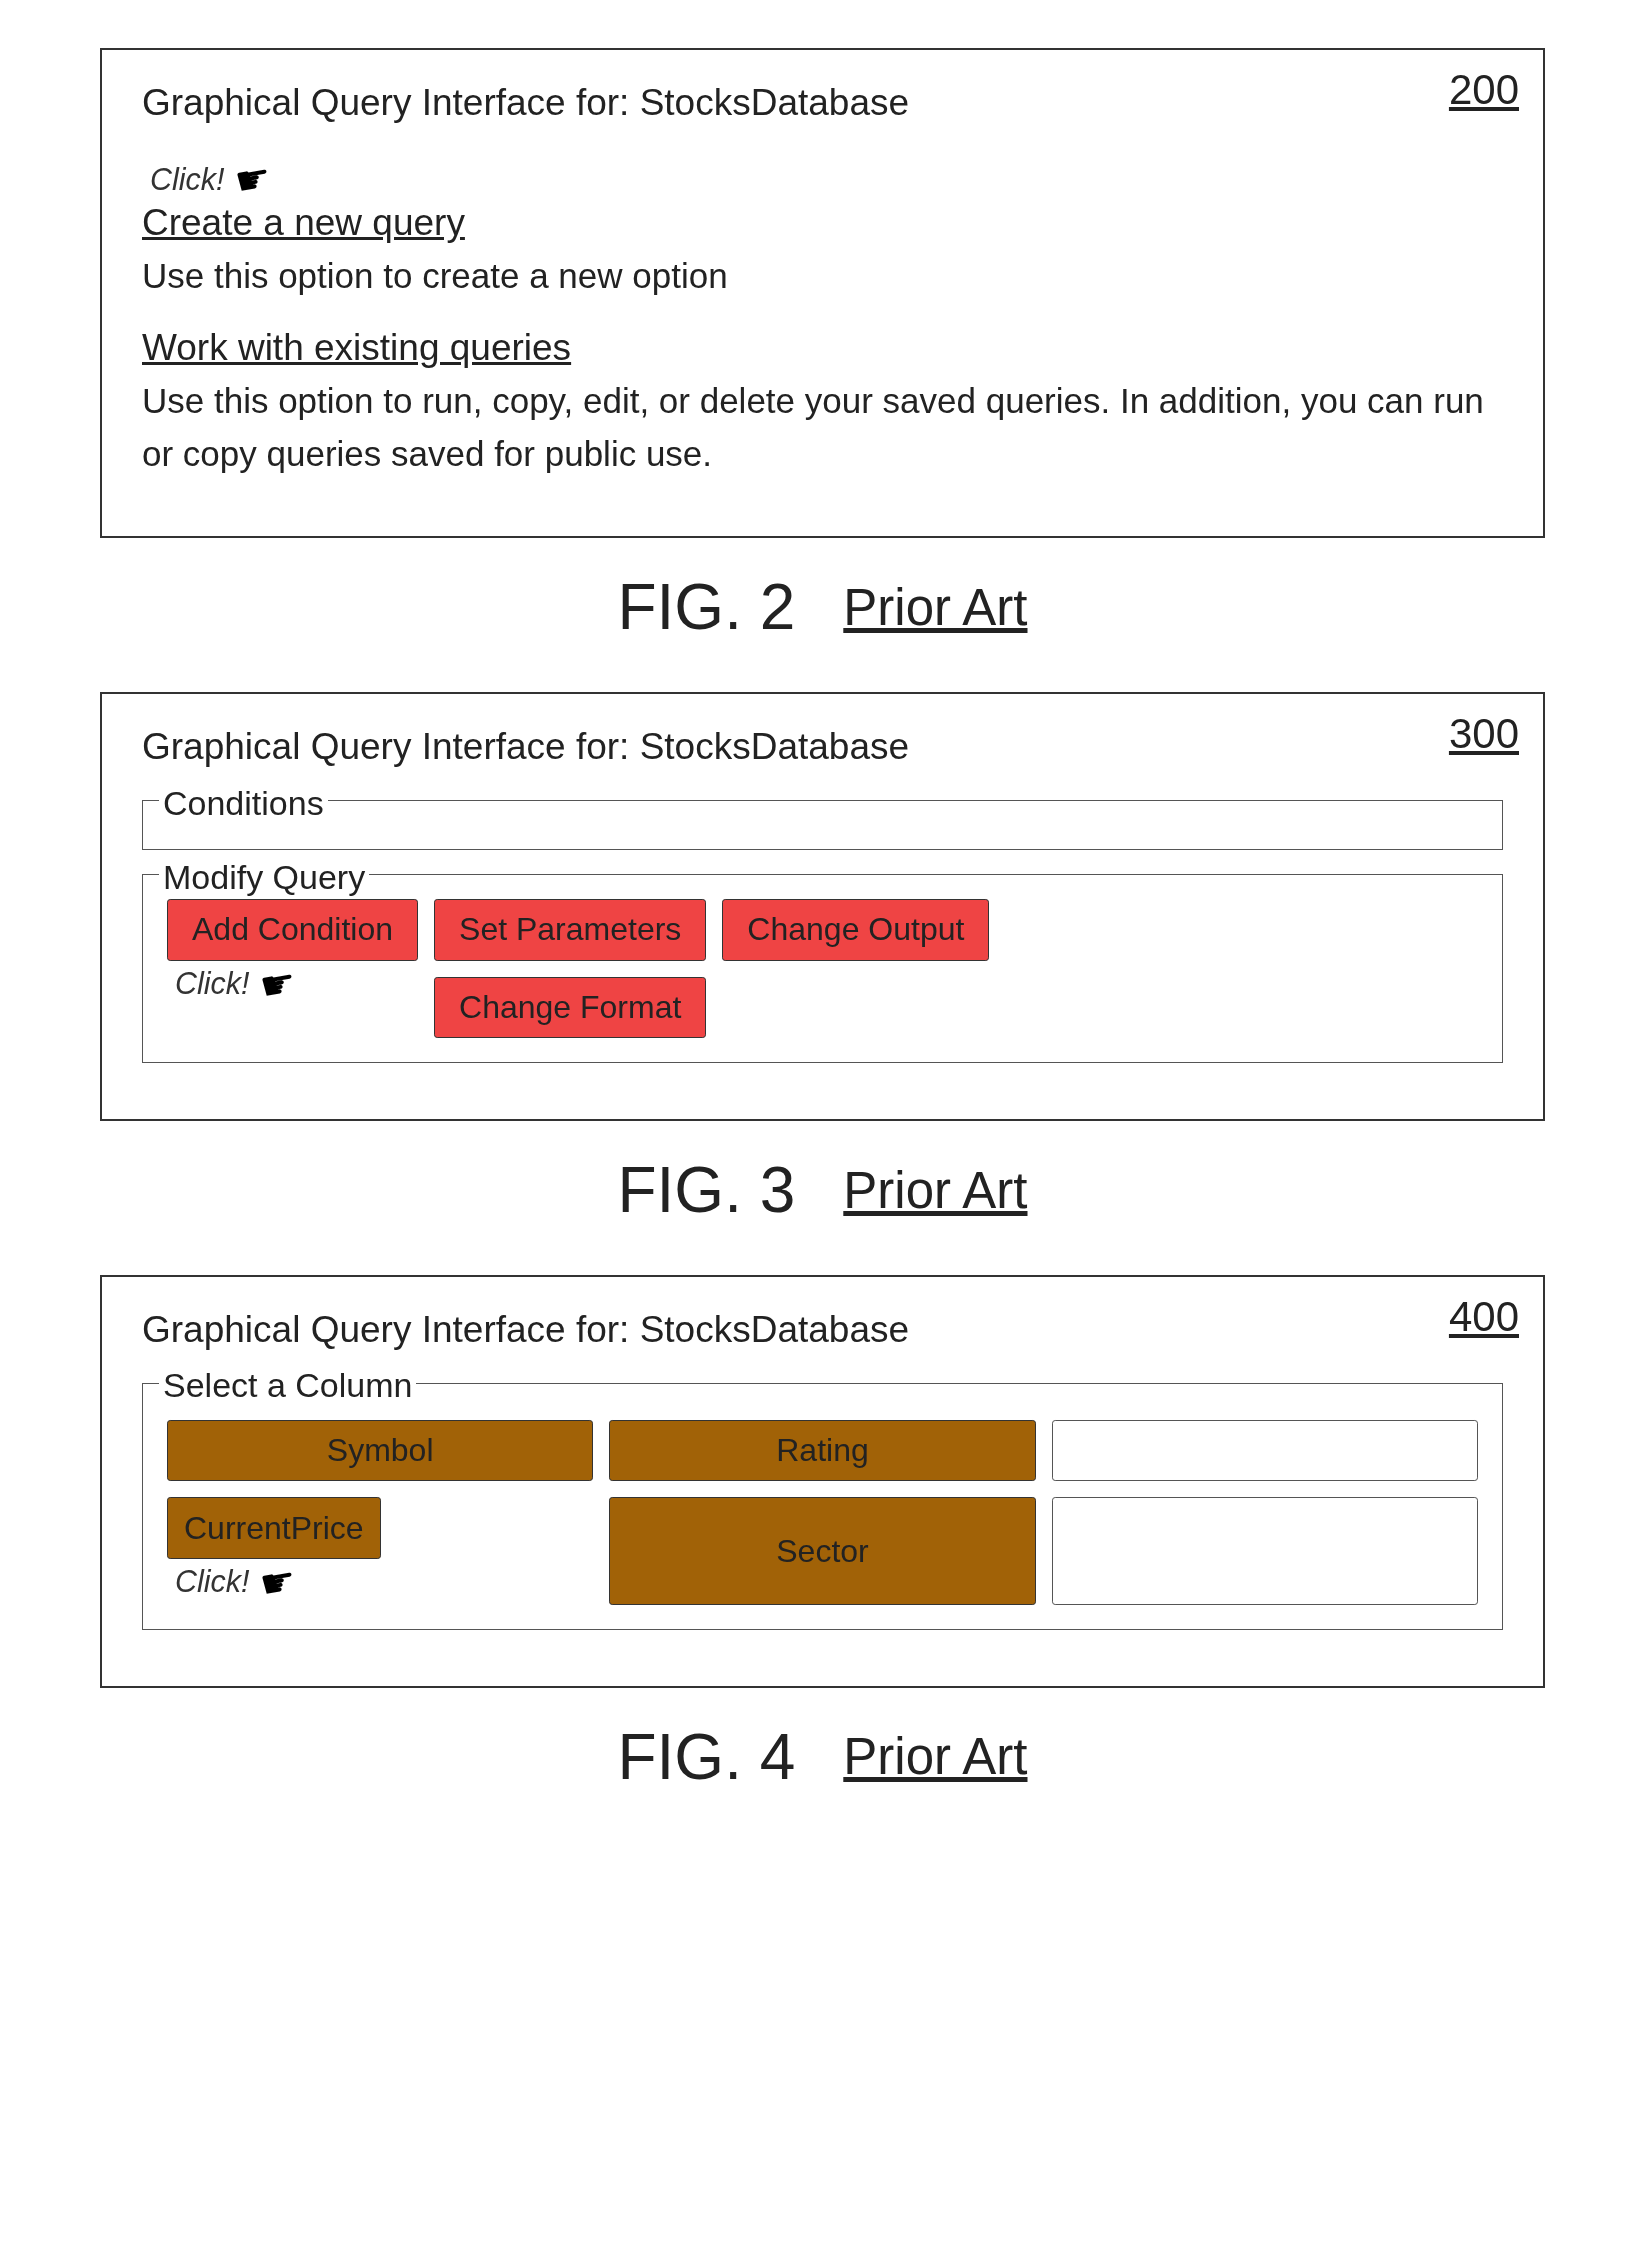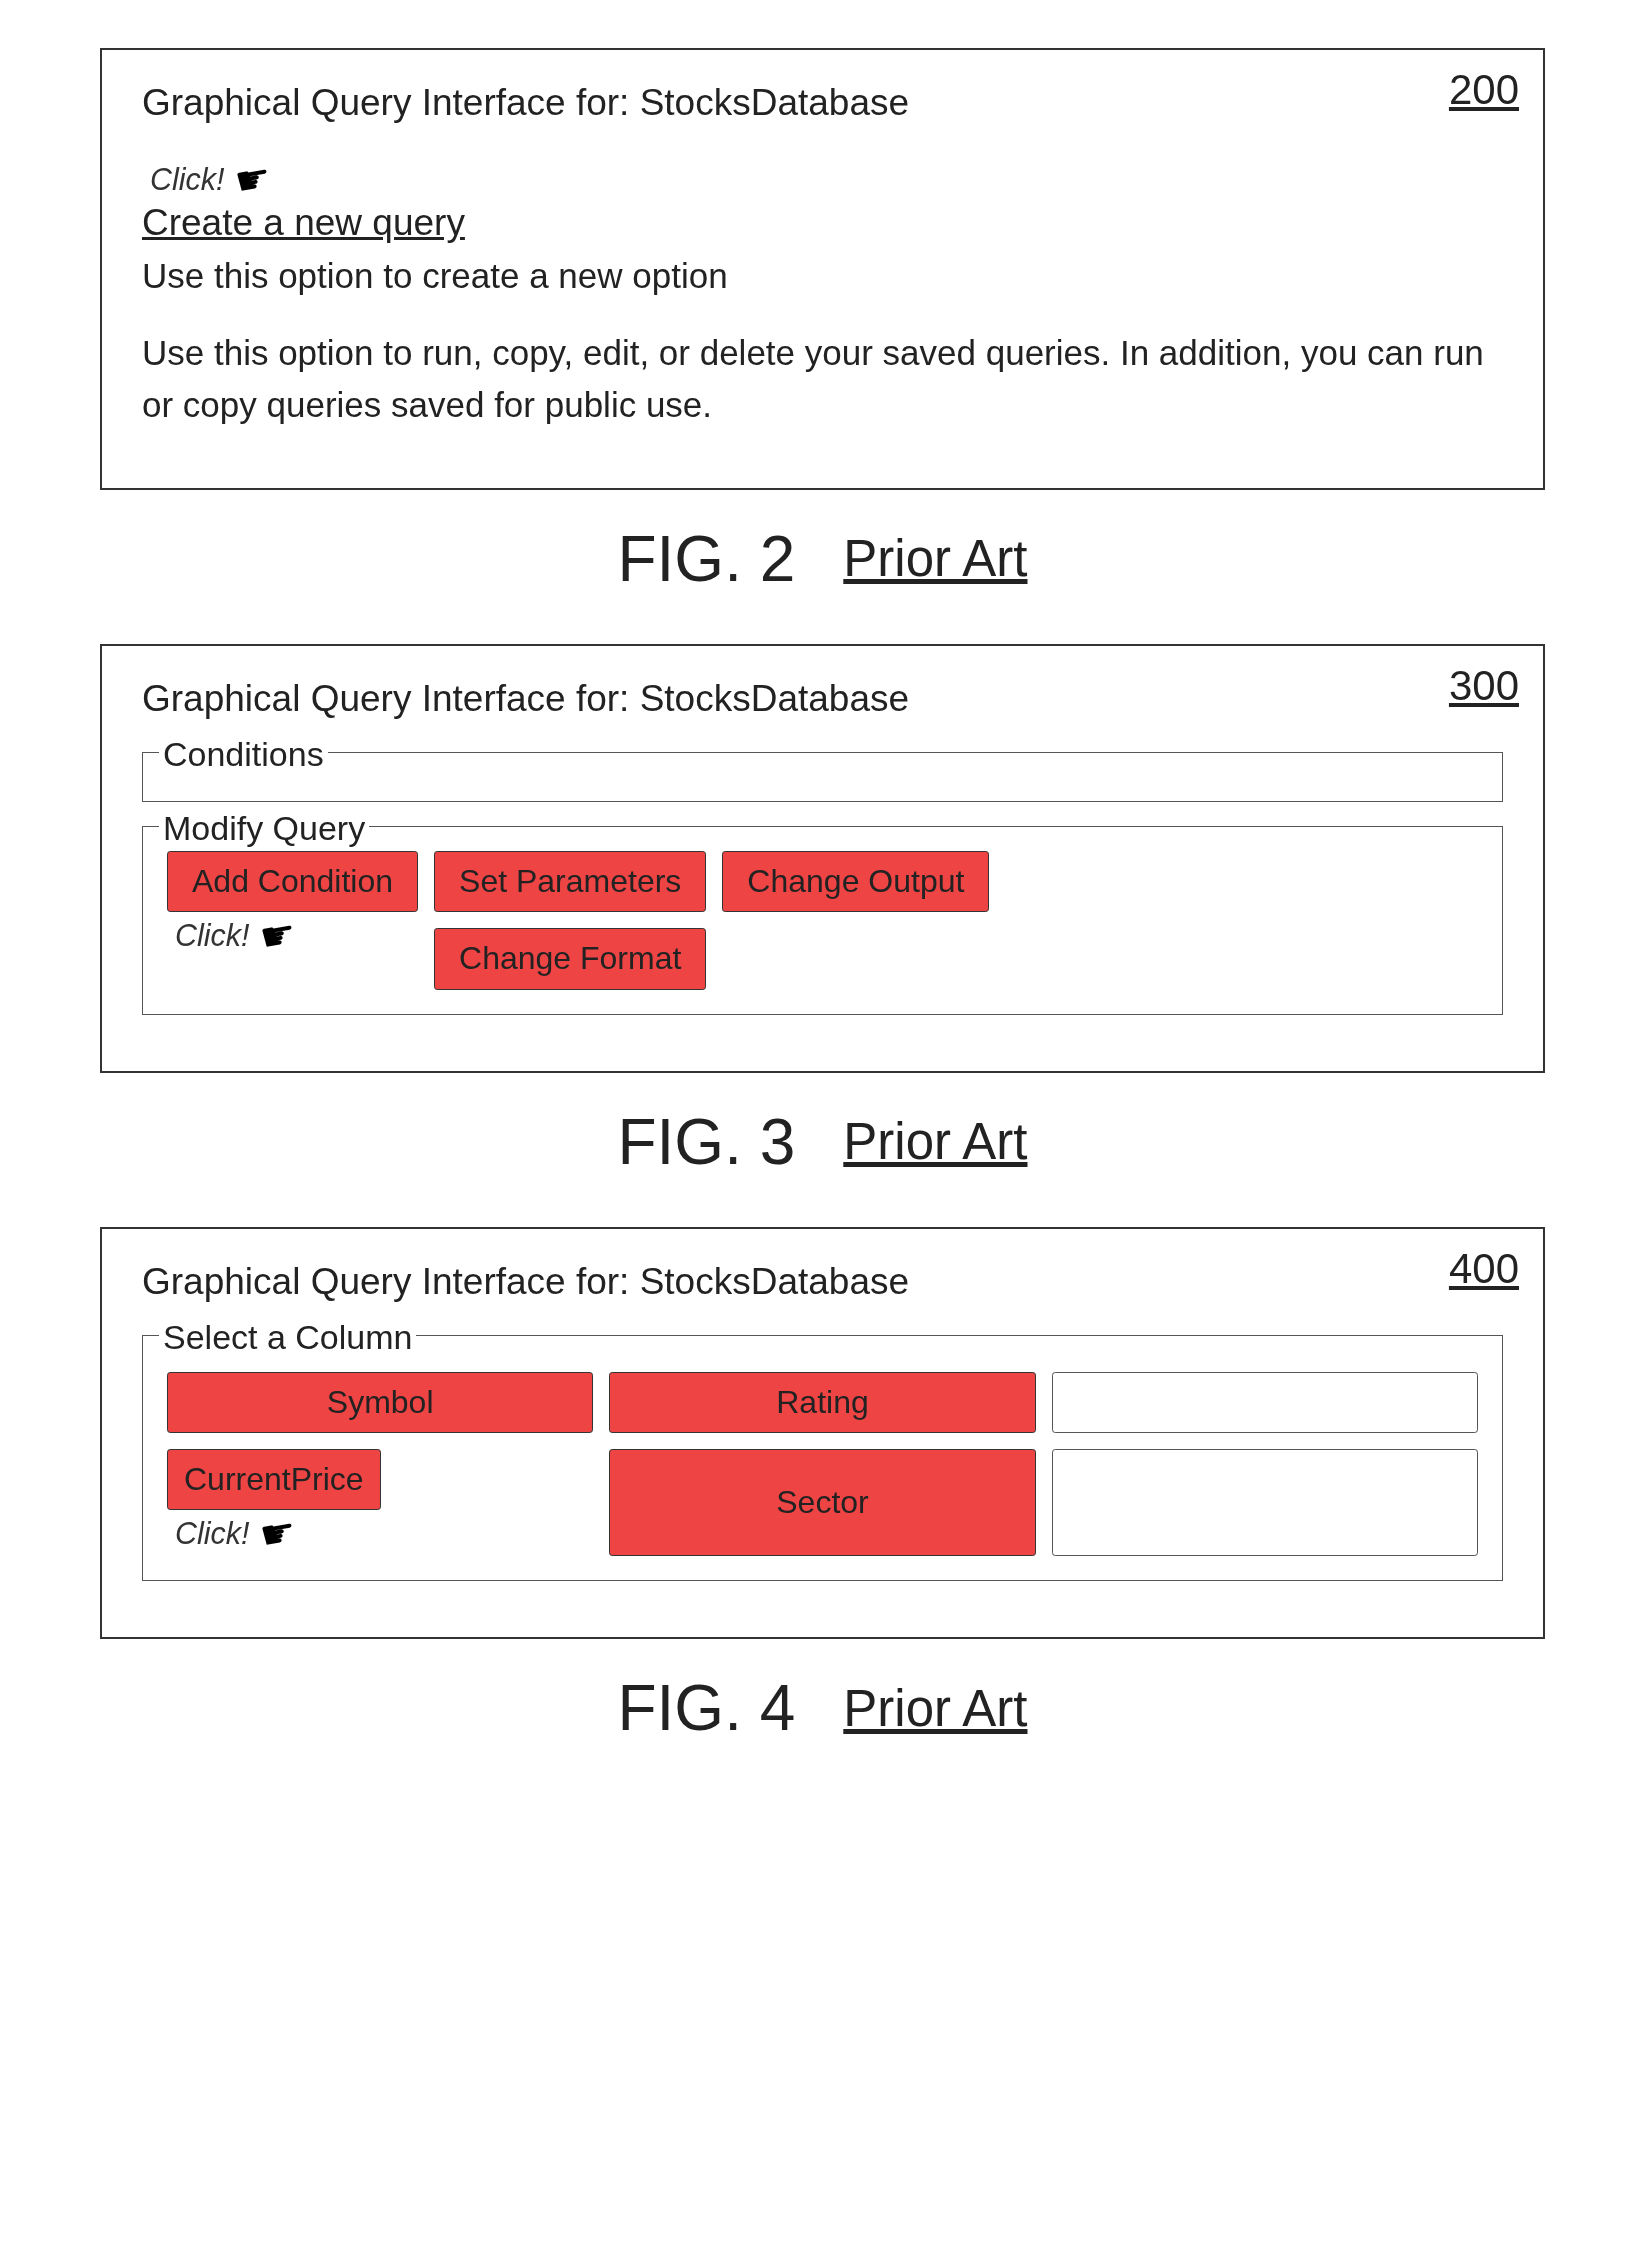--- a/index.html
+++ b/index.html
@@ -152,21 +152,21 @@
     
     .column-grid {
       display: grid;
       grid-template-columns: repeat(3, 1fr);
       gap: 16px;
       padding-top: 12px;
     }
 
     .column-btn {
       border: 1.6px solid #333;
-      background: #ef4444;
+      background: #a16207;
       padding: 11.2px 16px;
       font-size: 32px;
       color: #222;
       cursor: pointer;
       border-radius: 3.2px;
       text-align: center;
     }
 
     .column-btn.empty {
       border: 1.6px solid #555;
@@ -196,20 +196,21 @@
     <div style="margin-bottom: 8px;">
       <div class="inline-click">
         <span class="click-label">Click!</span>
         <span class="cursor-icon">☛</span>
       </div>
       <div class="link-text">Create a new query</div>
       <div class="body-text">Use this option to create a new option</div>
     </div>
 
     <div>
+      <div class="link-text">Work with existing queries</div>
       <div class="body-text">Use this option to run, copy, edit, or delete your saved queries.  In addition, you can run or copy queries saved for public use.</div>
     </div>
   </div>
 
   <div class="fig-caption">
     <span class="fig-label">FIG. 2</span>
     <span class="prior-art">Prior Art</span>
   </div>
 </div>
 

